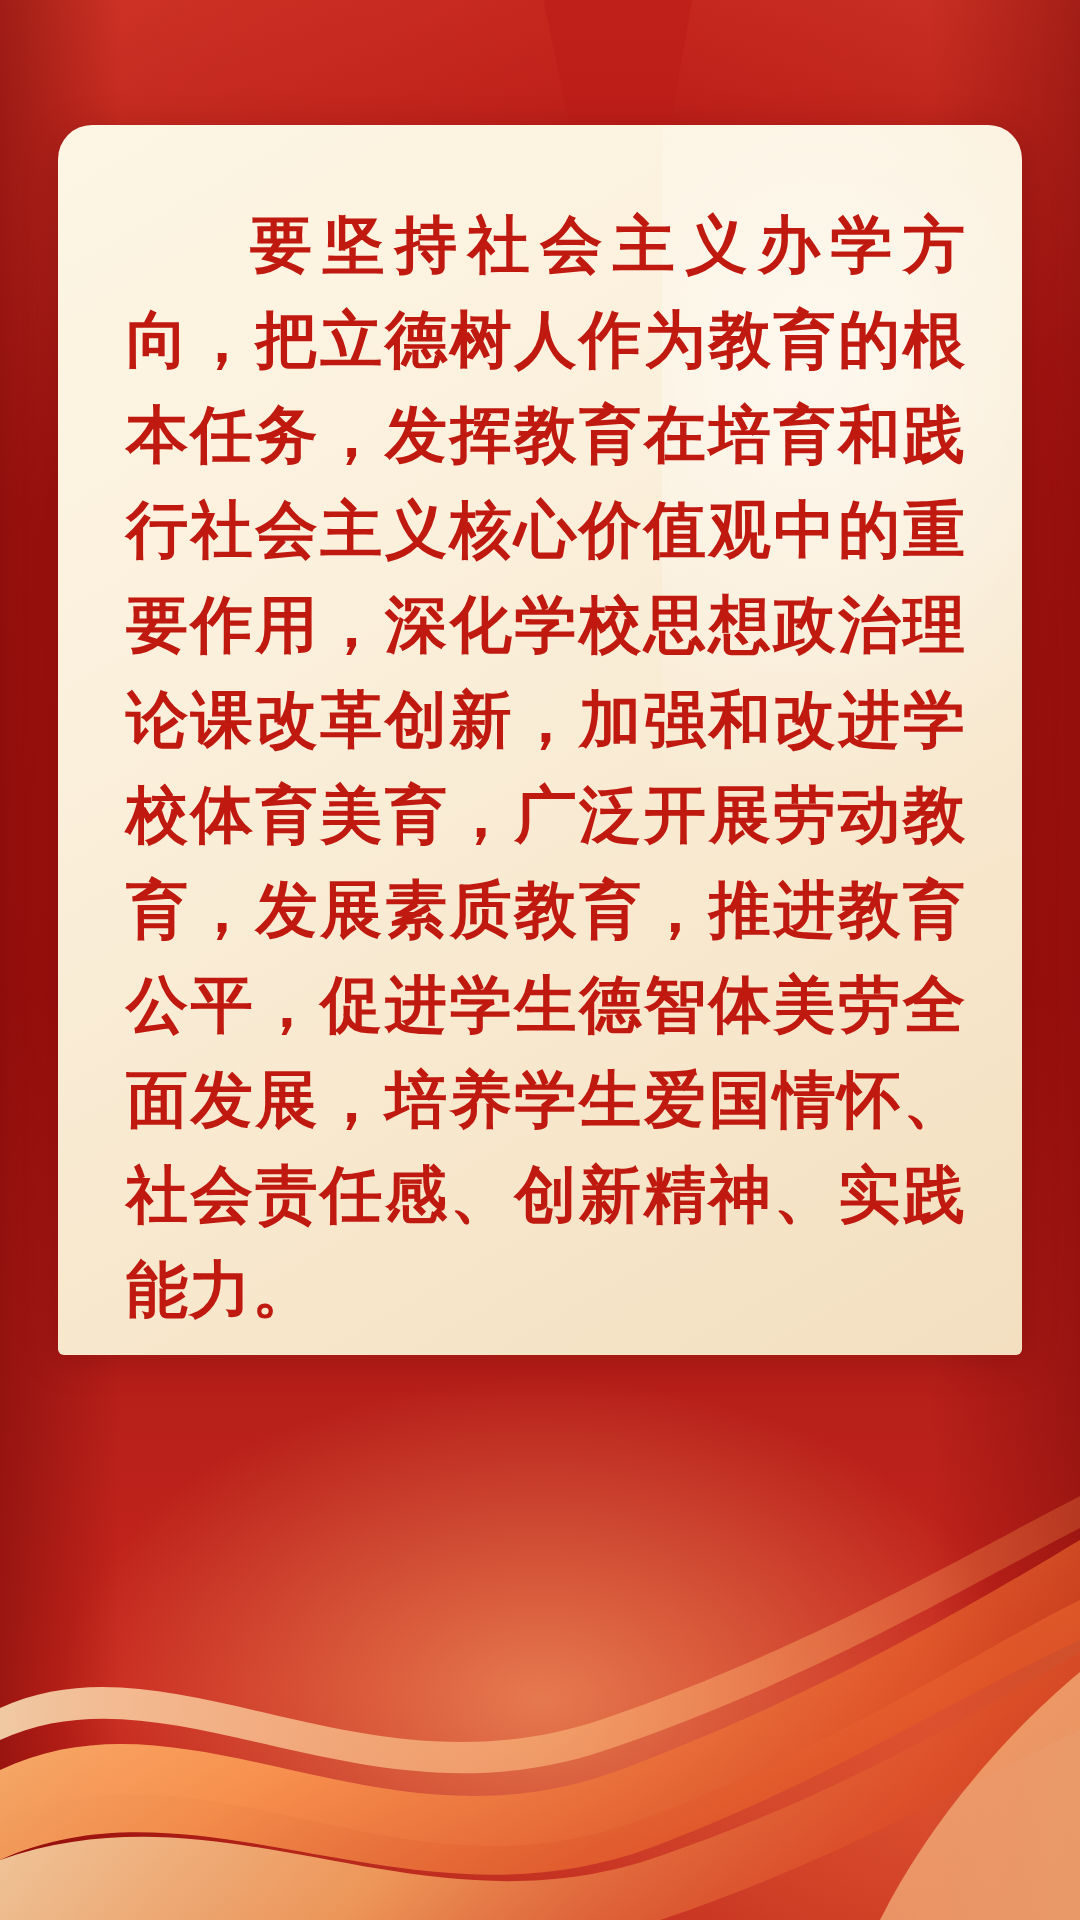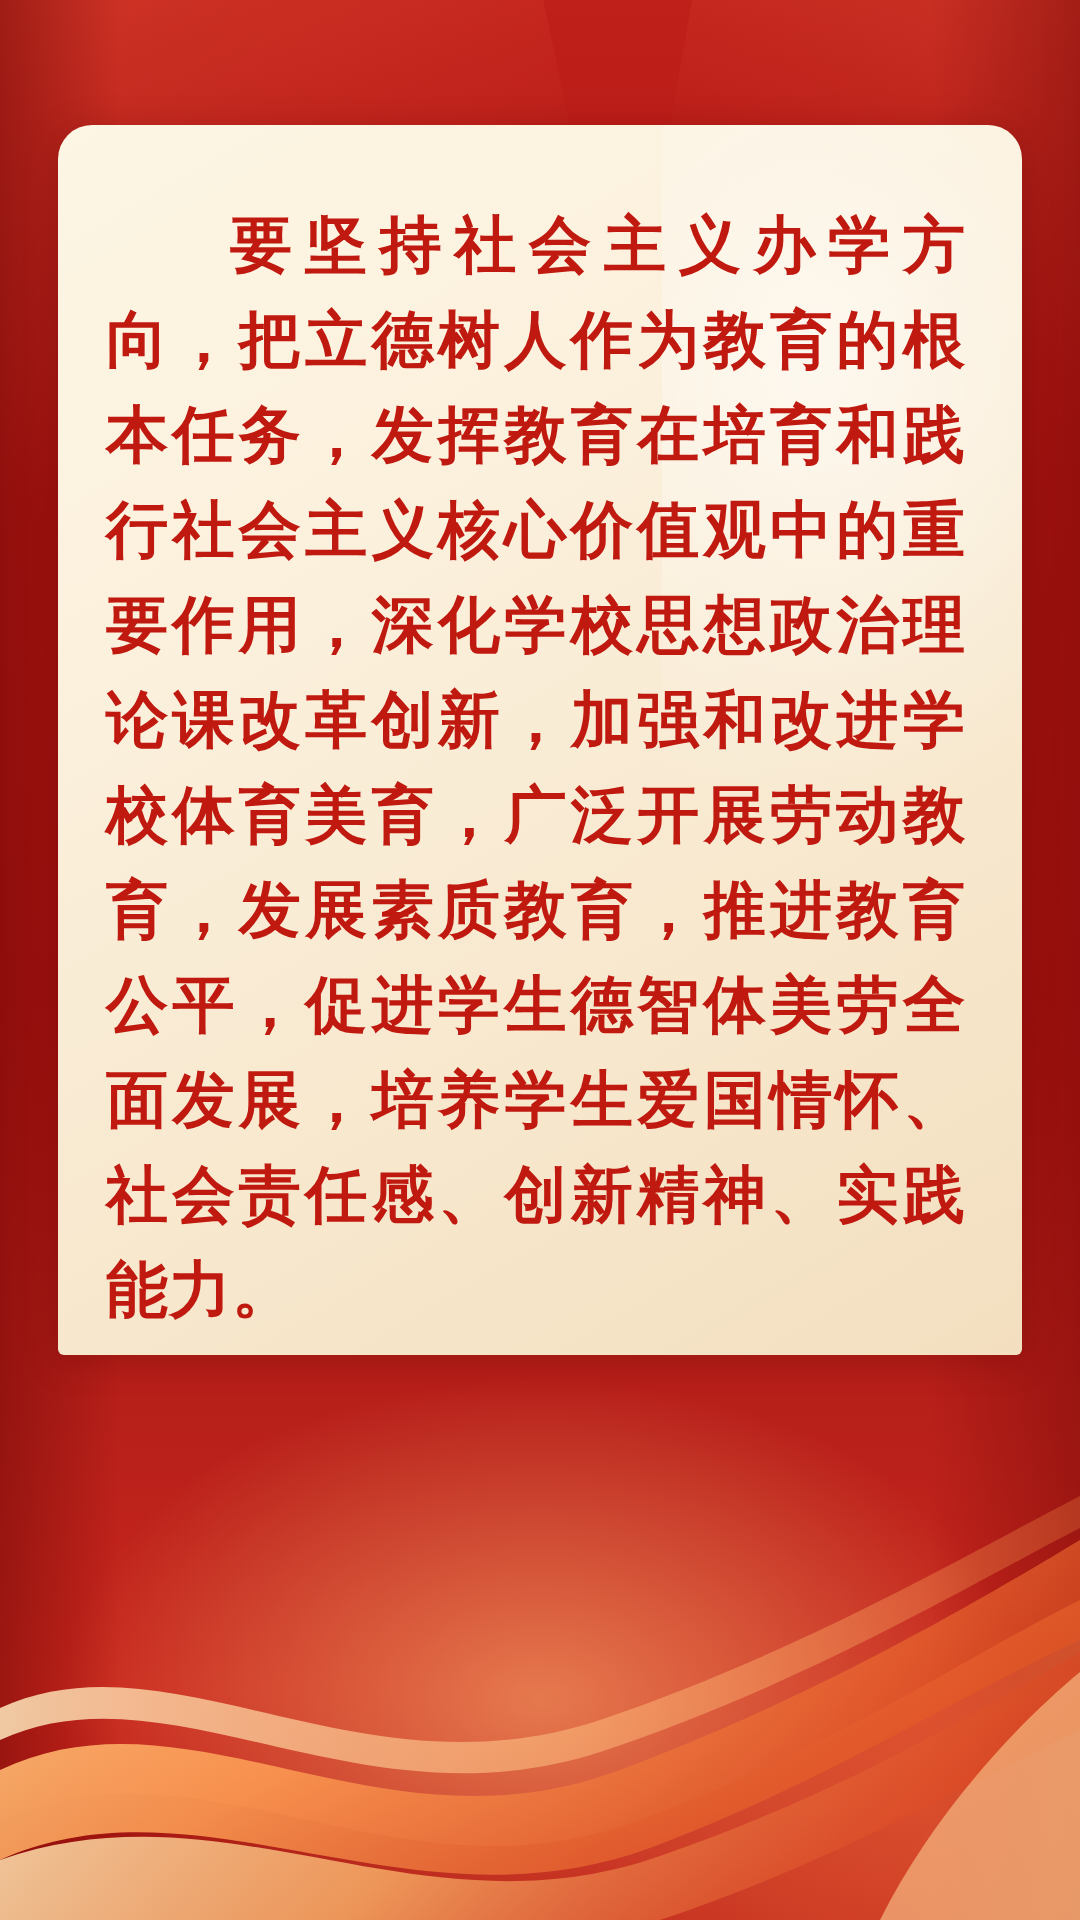--- a/index.html
+++ b/index.html
@@ -86,21 +86,21 @@
     width: 520px;
     height: 760px;
     background: radial-gradient(ellipse at 30% 40%, rgba(255,255,255,0.55) 0%, rgba(255,255,255,0.0) 70%);
     pointer-events: none;
   }
 
   .quote-body {
     position: relative;
     z-index: 2;
     margin: 0;
-    padding: 72px 56px 0 48px;
+    padding: 72px 56px 0 68px;
     color: #c01a10;
     font-family: "DejaVu Serif", "Liberation Serif", serif;
     font-weight: 700;
     font-size: 62px;
     line-height: 95px;
     letter-spacing: 1px;
     text-indent: 124px;
     text-align: justify;
   }
 

